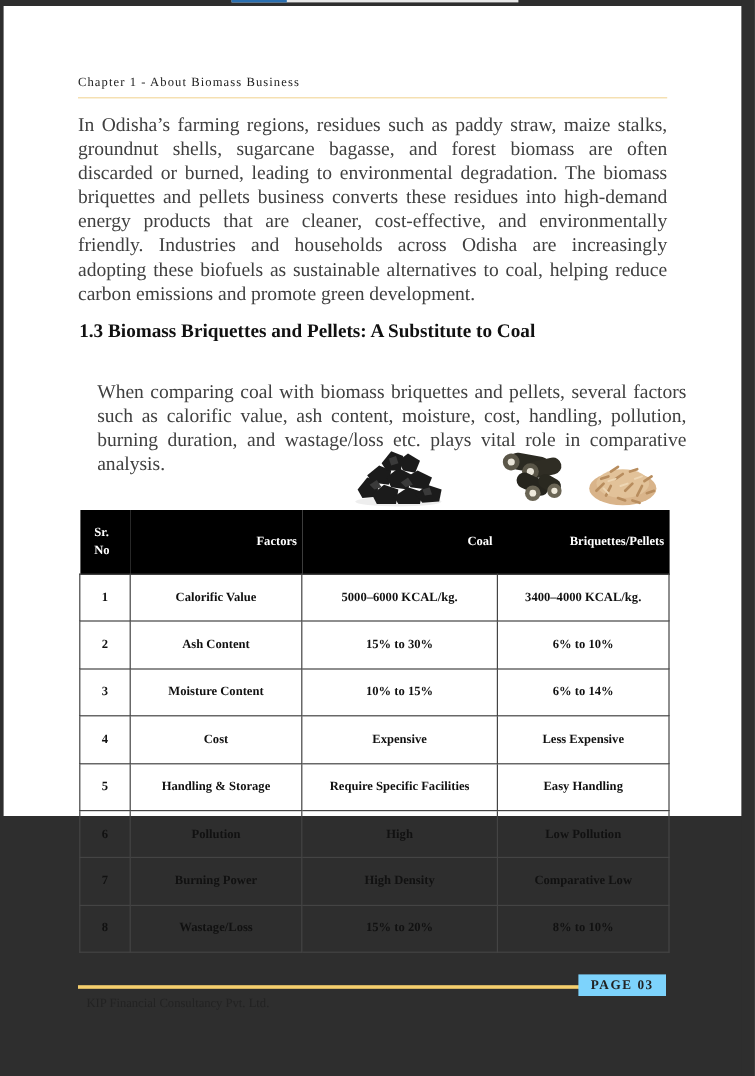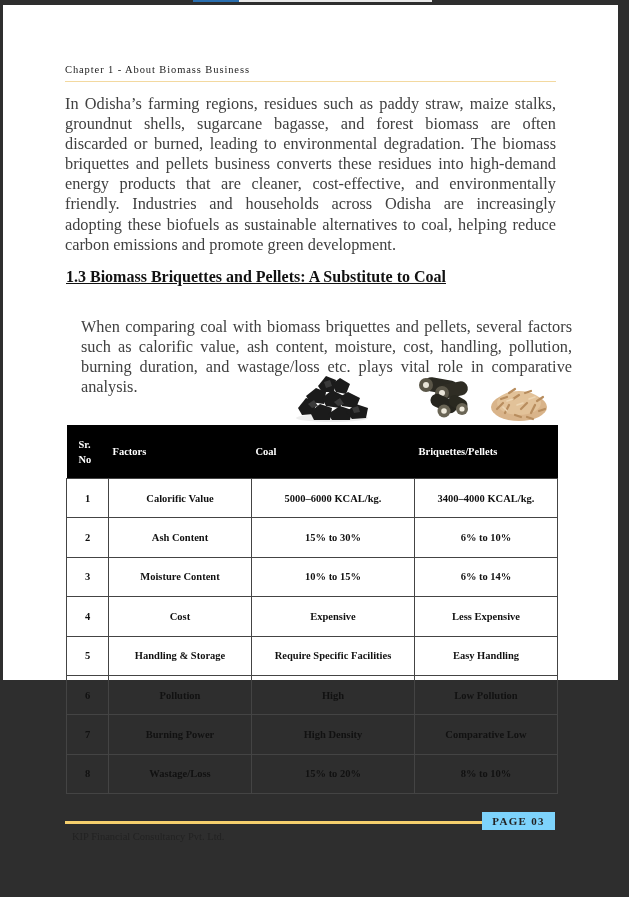--- a/index.html
+++ b/index.html
@@ -19,36 +19,36 @@
     font-size: 10.5px; letter-spacing: 0.9px; color: #222;
   }
   .head-rule { position: absolute; left: 62px; top: 76px; width: 491px; height: 1px; background: #f3d9a0; }
   .para {
     position: absolute; left: 62px; width: 491px;
     font-size: 16.3px; line-height: 20.1px; text-align: justify; color: #404040;
   }
   .para1 { top: 89px; }
   .section-title {
     position: absolute; left: 63px; top: 263px;
-    font-size: 16px; font-weight: bold; color: #111; text-decoration: underline;
+    font-size: 16px; font-weight: bold; color: #111;
   }
   .para2 { top: 296px; }
   .illus { position: absolute; }
   .coal { left: 289px; top: 363px; width: 80px; height: 55px; }
   .briq { left: 415px; top: 370px; width: 56px; height: 45px; }
   .pellets { left: 484px; top: 374px; width: 64px; height: 45px; }
 
   table.cmp {
     position: absolute; left: 63px; top: 420px; width: 491px;
     border-collapse: collapse; table-layout: fixed;
     font-family: "Liberation Serif", serif; font-size: 10.5px; font-weight: bold;
   }
   table.cmp th {
     background: #000; color: #fff; height: 53px; font-weight: bold;
-    text-align: left; vertical-align: middle; padding: 0 4px; border: none;
+    text-align: right; vertical-align: middle; padding: 0 4px; border: none;
   }
   table.cmp th.sr { text-align: left; padding-left: 12px; line-height: 15px; }
   table.cmp td {
     border: 1.2px solid #444; height: 38.4px; text-align: center; vertical-align: middle;
     color: #111; padding: 0 4px;
   }
   .c1 { width: 42px; } .c2 { width: 143px; } .c3 { width: 163px; } .c4 { width: 143px; }
 
   .foot-rule { position: absolute; left: 62px; top: 816px; width: 418px; height: 3px; background: #f5cf6d; }
   .page-badge {

